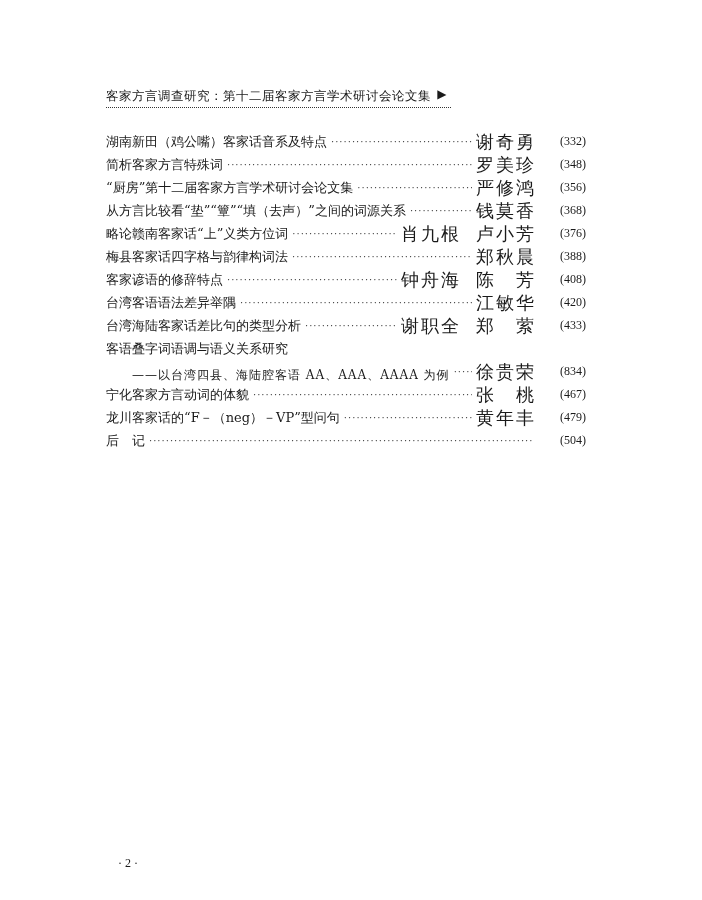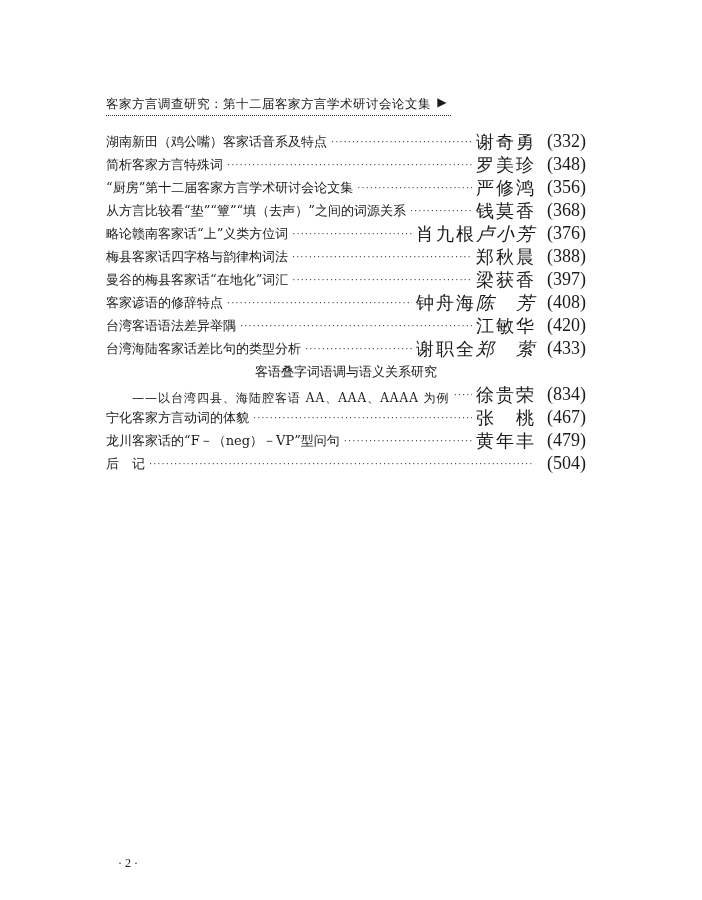--- a/index.html
+++ b/index.html
@@ -1,31 +1,31 @@
 <!DOCTYPE html>
 <html><head>
   <meta charset="utf-8">
   <style>
     html, body { margin: 0; padding: 0; background: #ffffff; }
     body { width: 702px; height: 900px; position: relative; overflow: hidden;
            font-family: "DejaVu Serif", "Liberation Serif", serif; color: #1a1a1a; }
-    .running-head { position: absolute; left: 106px; top: 96px; width: 345px;
+    .running-head { position: absolute; left: 106px; top: 88px; width: 345px;
       font-size: 12.5px; letter-spacing: 0.5px; border-bottom: 1px dotted #333;
       padding-bottom: 2px; white-space: nowrap; }
     .running-head .arrow { position: absolute; right: 4px; top: -1px; font-size: 12px; }
     .toc { position: absolute; left: 106px; top: 130px; width: 480px; }
     .row { position: relative; height: 23px; display: flex; align-items: center;
            font-size: 13px; white-space: nowrap; }
-    .row .title { flex: 0 0 auto; text-align: center; }
+    .row .title { flex: 0 0 auto; }
     .row .leader { flex: 1 1 auto; overflow: hidden; margin: 0 4px; color: #333;
       font-size: 10px; letter-spacing: 1px; }
     .row .leader::before { content: "································································································································"; }
     .row .authors { flex: 0 0 auto; font-size: 18px; letter-spacing: 2px; }
-    .row .authors span + span { margin-left: 0; font-style: italic; }
-    .row .page { flex: 0 0 50px; text-align: right; font-family: "Liberation Serif", serif; font-size: 18px; }
+    .row .authors span + span { margin-left: 15px; }
+    .row .page { flex: 0 0 50px; text-align: right; font-family: "Liberation Serif", serif; font-size: 12px; }
     .row.sub .title { padding-left: 26px; font-size: 12px; letter-spacing: 1px; margin-top: 7px; }
     .row.nodots .title { flex: 1 1 auto; }
     .folio { position: absolute; left: 118px; top: 856px; font-size: 12px;
       font-family: "Liberation Serif", serif; }
   </style>
 </head>
 <body>
 
 <div class="running-head">
   <span>客家方言调查研究：第十二届客家方言学术研讨会论文集</span>
@@ -63,26 +63,20 @@
       <span class="authors"><span>肖九根</span><span>卢小芳</span></span>
       <span class="page">(376)</span>
     </div>
     <div class="row">
       <span class="title">梅县客家话四字格与韵律构词法</span>
       <span class="leader"></span>
       <span class="authors"><span>郑秋晨</span></span>
       <span class="page">(388)</span>
     </div>
     <div class="row">
-      <span class="title">曼谷的梅县客家话“在地化”词汇</span>
-      <span class="leader"></span>
-      <span class="authors"><span>梁获香</span></span>
-      <span class="page">(397)</span>
-    </div>
-    <div class="row">
       <span class="title">客家谚语的修辞特点</span>
       <span class="leader"></span>
       <span class="authors"><span>钟舟海</span><span>陈　芳</span></span>
       <span class="page">(408)</span>
     </div>
     <div class="row">
       <span class="title">台湾客语语法差异举隅</span>
       <span class="leader"></span>
       <span class="authors"><span>江敏华</span></span>
       <span class="page">(420)</span>

